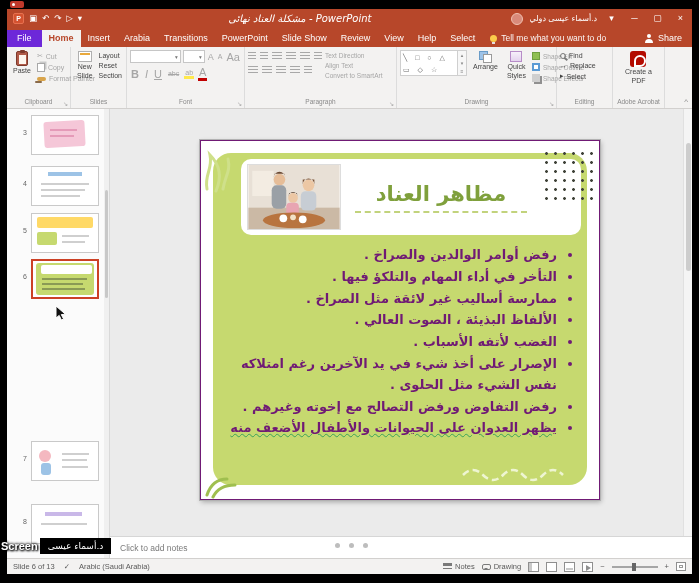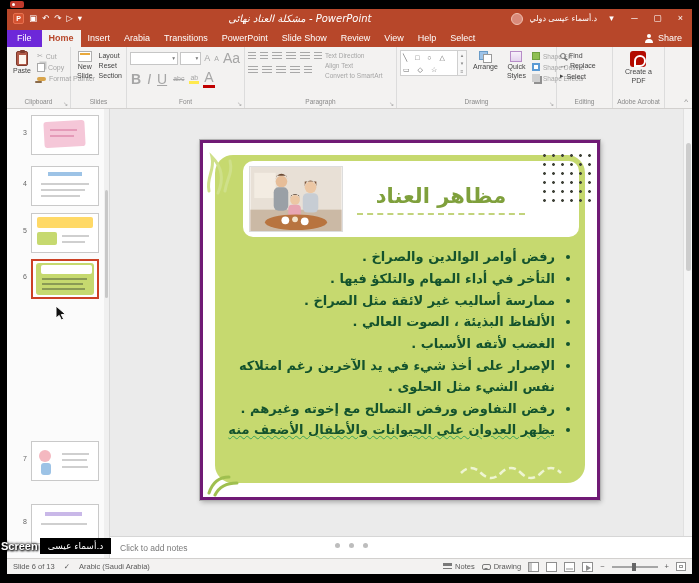--- a/index.html
+++ b/index.html
@@ -48,21 +48,21 @@
   
   .ico{display:inline-block;flex:0 0 auto;}
   .ico-clipboard{width:12px;height:15px;background:#b05a48;border:1px solid #7e3a2c;border-radius:2px;position:relative;}
   .ico-clipboard::before{content:"";position:absolute;left:3px;top:-2px;width:5px;height:3px;background:#7e3a2c;border-radius:1px;}
   .ico-clipboard::after{content:"";position:absolute;left:2px;top:3px;width:7px;height:9px;background:#fdf6ee;}
   .ico-copy{width:8px;height:9px;border:1px solid #a8a8a8;background:#fff;box-shadow:2px -2px 0 -0.5px #c9c9c9;}
   .ico-brush{width:9px;height:4px;background:#d9a44a;border-radius:2px;box-shadow:-3px 3px 0 -1px #8a6a4a;}
   .ico-newslide{width:14px;height:11px;background:#fff;border:1px solid #b0b0b0;position:relative;}
   .ico-newslide::after{content:"";position:absolute;left:1px;top:1px;width:10px;height:2px;background:#e9a93d;}
   .combo{height:13px;border:1px solid #c6c6c6;background:#fff;display:flex;align-items:center;justify-content:flex-end;padding:0 2px;color:#b0b0b0;}
-  .fbtn{font-size:14px;color:#a6a6a6;padding:0 1px;}
+  .fbtn{font-size:11px;color:#a6a6a6;padding:0 1px;}
   .picon{width:10px;height:9px;background:repeating-linear-gradient(to bottom,#a8a8a8 0 1px,transparent 1px 3px);}
   .picon.sm{width:8px;}
   .shapegallery{width:58px;height:26px;border:1px solid #cfcfcf;background:#fff;color:#6a6a6a;font-size:7px;line-height:12px;letter-spacing:3px;padding:1px 2px;overflow:hidden;}
   .galscroll{width:9px;height:26px;border:1px solid #cfcfcf;border-left:none;background:#f7f7f7;display:flex;flex-direction:column;align-items:center;justify-content:space-between;font-size:5px;color:#888;padding:1px 0;}
   .ico-arrange{width:12px;height:11px;position:relative;}
   .ico-arrange::before{content:"";position:absolute;left:0;top:0;width:7px;height:7px;background:#9ec3e8;border:1px solid #6a9cc8;}
   .ico-arrange::after{content:"";position:absolute;left:4px;top:3px;width:7px;height:7px;background:#fff;border:1px solid #9a9a9a;}
   .ico-quickstyle{width:12px;height:11px;border:1px solid #b78cc8;background:linear-gradient(180deg,#f6f0fa,#e4d3ee);}
   .ico-fill{width:8px;height:8px;background:#8fbf52;border:1px solid #6f9f3f;}
   .ico-outline{width:8px;height:8px;border:2px solid #5b9bd5;background:#fff;}
@@ -83,30 +83,30 @@
   .tline{position:absolute;height:2px;background:#cfcfcf;}
   .vscrollbar{position:absolute;right:0;top:0;bottom:0;width:5px;background:#f0f0f0;}
   .vscrollbar::after{content:"";position:absolute;left:1px;top:18%;width:3px;height:24%;background:#c8c8c8;border-radius:2px;}
 
   .editorcol{flex:1;display:flex;flex-direction:column;min-width:0;}
   .canvas{flex:1;background:#ebebeb;position:relative;overflow:hidden;}
   .canvas-scroll{position:absolute;right:0;top:0;bottom:0;width:9px;background:#f4f4f4;border-left:1px solid #e0e0e0;}
   .canvas-scroll::after{content:"";position:absolute;left:2px;top:8%;width:5px;height:30%;background:#cdcdcd;border-radius:3px;}
 
   
-  .slide{position:absolute;left:90px;top:31px;width:400px;height:360px;background:#fff;border:3px solid #701a75;box-shadow:0 0 0 1px #b2b2b2,1px 2px 5px rgba(0,0,0,.3);}
+  .slide{position:absolute;left:90px;top:31px;width:400px;height:360px;background:#fff;border:1px solid #701a75;box-shadow:0 0 0 1px #b2b2b2,1px 2px 5px rgba(0,0,0,.3);}
   .green{position:absolute;left:12px;right:12px;top:12px;bottom:14px;background:#c6d96f;border-radius:18px;}
   .band{position:absolute;left:28px;right:6px;top:6px;height:76px;background:#fff;border-radius:10px;display:flex;align-items:center;}
   .photo{width:94px;height:66px;margin-left:6px;flex:0 0 auto;border:1px solid #ddd;}
   .titlewrap{flex:1;text-align:center;padding-right:40px;}
   .slide-title{font-family:"DejaVu Sans",sans-serif;font-size:21px;font-weight:bold;color:#7fa03c;direction:rtl;}
   .title-underline{margin:5px auto 0;width:86%;border-top:2px dashed #c2d37c;}
   .bullets{position:absolute;left:10px;right:14px;top:92px;bottom:8px;direction:rtl;overflow:hidden;}
   .bullets ul{list-style:disc;padding-right:16px;}
-  .bullets li{font-family:"DejaVu Sans",sans-serif;font-size:13px;font-weight:bold;color:#14532d;line-height:1.6;margin-bottom:1px;}
+  .bullets li{font-family:"DejaVu Sans",sans-serif;font-size:13px;font-weight:bold;color:#701a75;line-height:1.6;margin-bottom:1px;}
   .bullets li.squiggle{text-decoration-line:underline;text-decoration-style:wavy;text-decoration-color:#3aa35a;text-decoration-thickness:1px;}
   .dots-tr{position:absolute;right:3px;top:8px;width:54px;height:56px;background-image:radial-gradient(#3f4238 1.3px,transparent 1.5px);background-size:9px 9px;z-index:5;}
   .deco{position:absolute;z-index:4;pointer-events:none;}
 
   
   .notesbar{height:22px;background:#fff;border-top:1px solid #d6d6d6;display:flex;align-items:center;font-size:8.5px;color:#7a7a7a;padding-left:10px;flex:0 0 auto;}
   .pagedots{position:absolute;left:328px;top:434px;display:flex;gap:9px;z-index:6;}
   .pagedots span{width:5px;height:5px;border-radius:50%;background:#bdbdbd;}
 
   
@@ -166,20 +166,24 @@
     <span class="tab active">Home</span>
     <span class="tab">Insert</span>
     <span class="tab">Arabia</span>
     <span class="tab">Transitions</span>
     <span class="tab">PowerPoint</span>
     <span class="tab">Slide Show</span>
     <span class="tab">Review</span>
     <span class="tab">View</span>
     <span class="tab">Help</span>
     <span class="tab">Select</span>
+    <span class="tellme">
+      <span class="bulb"></span>
+      <span>Tell me what you want to do</span>
+    </span>
     <span class="share">
       <span class="ico-person"></span>
       <span>Share</span>
     </span>
   </div>
 
   <div class="ribbon">
 
     <div class="g" style="width:64px;">
       <div class="gc">

